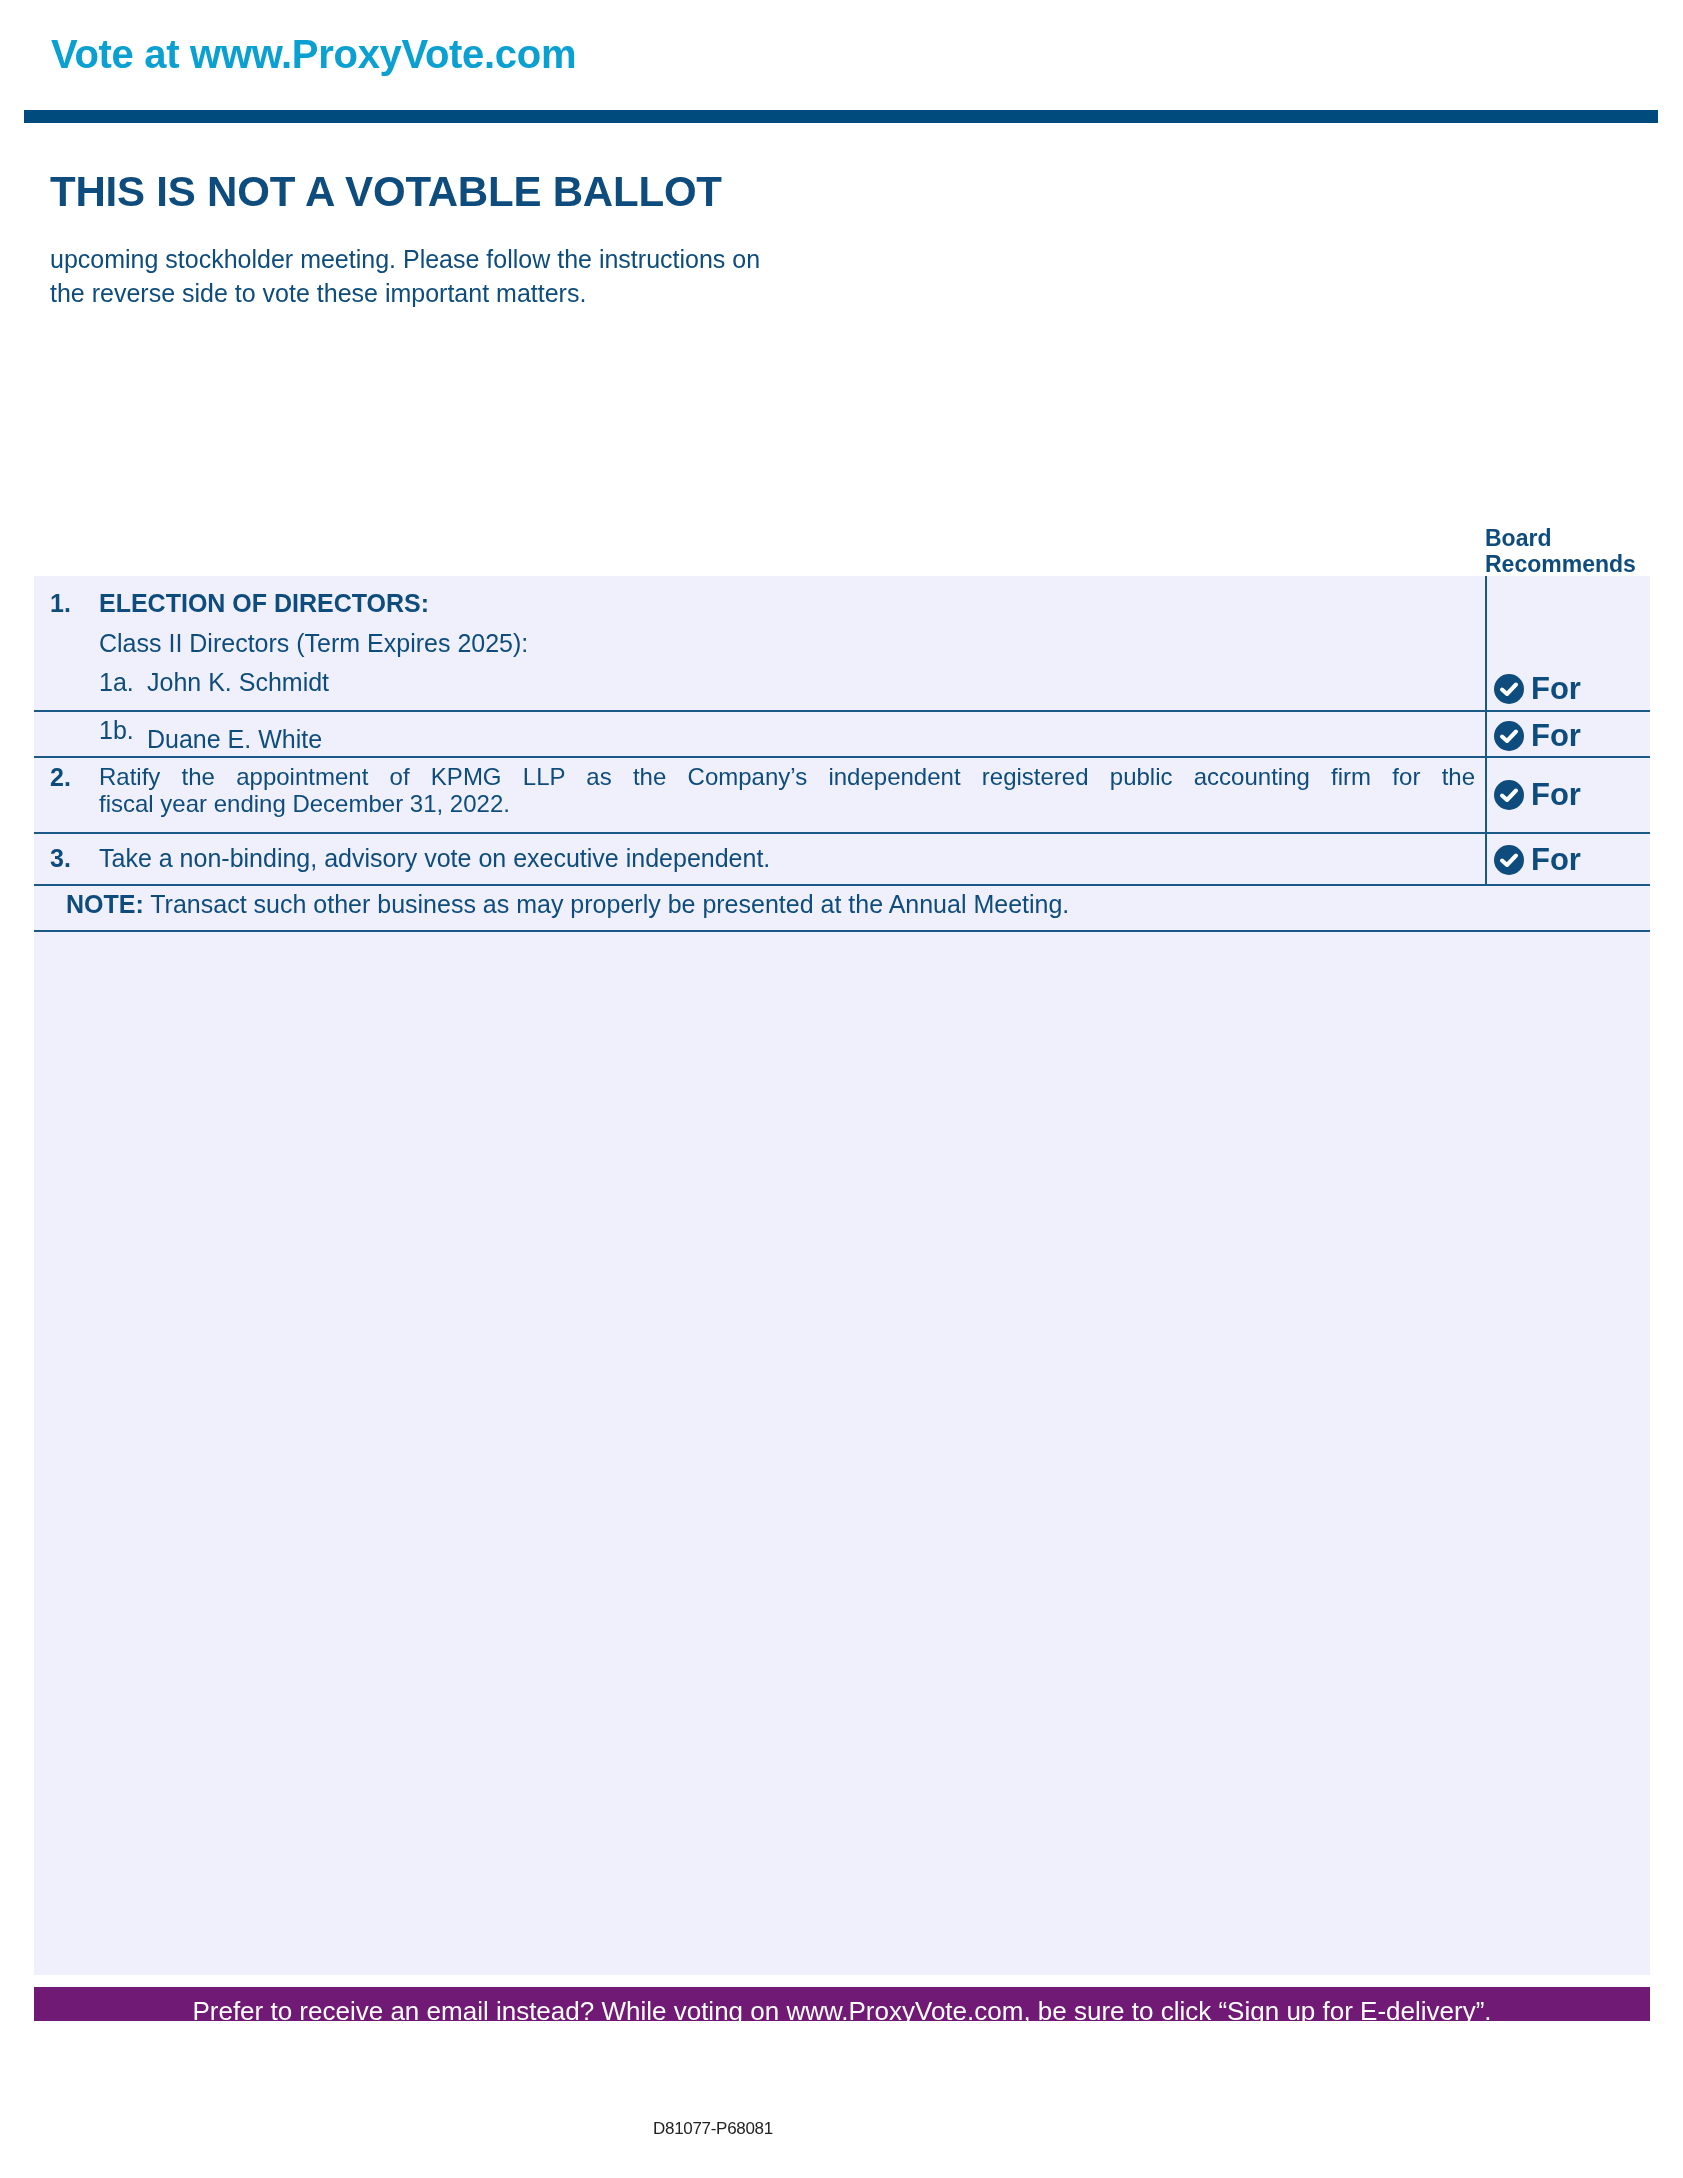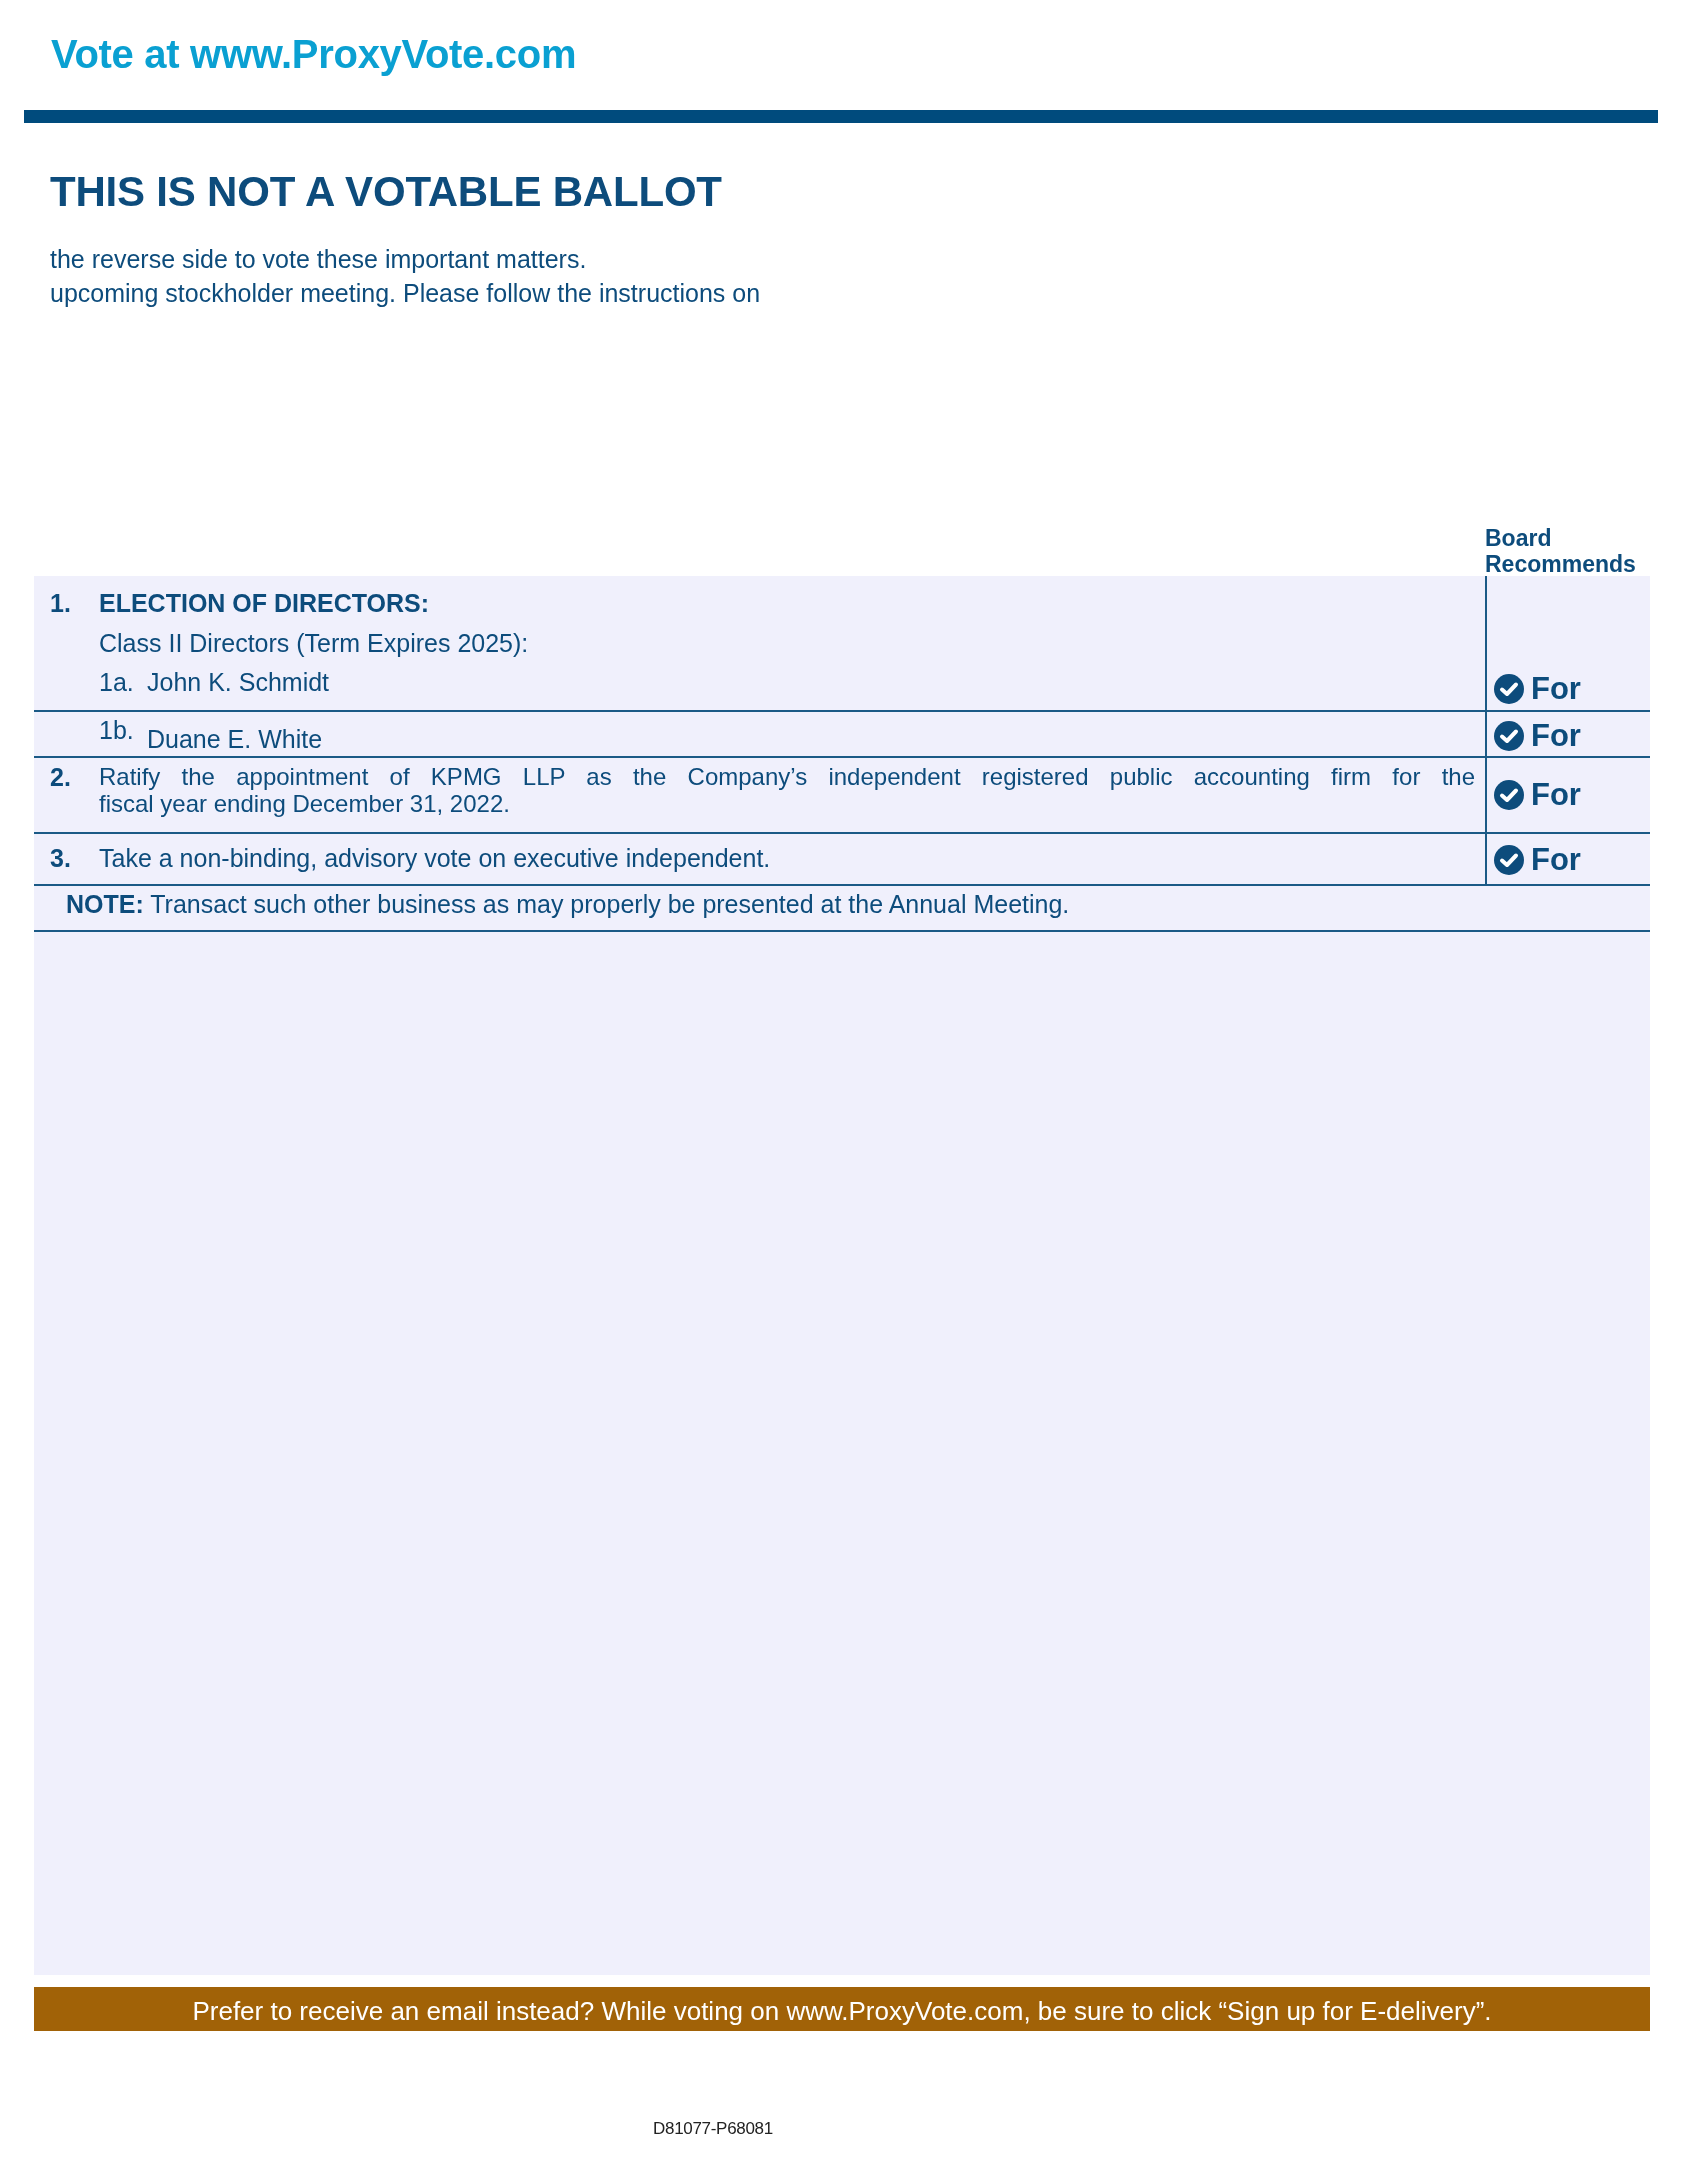--- a/index.html
+++ b/index.html
@@ -47,39 +47,39 @@
     position: absolute; font-size: 25px; color: #0d4c7c; line-height: 30px;
   }
   .num { font-weight: bold; }
   .bold { font-weight: bold; }
   .rec {
     position: absolute; left: 1493px; display: flex; align-items: center;
     font-size: 31px; font-weight: bold; color: #0d4c7c;
   }
   .rec svg { width: 32px; height: 32px; margin-right: 6px; }
   .banner {
-    position: absolute; left: 34px; top: 1987px; width: 1616px; height: 44px;
-    background: #a16207; color: #ffffff; font-size: 26px; line-height: 48px;
+    position: absolute; left: 34px; top: 1987px; width: 1616px; height: 34px;
+    background: #701a75; color: #ffffff; font-size: 26px; line-height: 48px;
     text-align: center;
   }
   .footer-code {
     position: absolute; left: 653px; top: 2119px;
     font-size: 17px; color: #222; letter-spacing: -0.3px;
   }
 </style>
 </head>
 <body>
 
 <div class="top-title">Vote at www.ProxyVote.com</div>
 <div class="top-rule"></div>
 
 <div class="heading">THIS IS NOT A VOTABLE BALLOT</div>
 <div class="intro">
+  <div>upcoming stockholder meeting. Please follow the instructions on</div>
   <div>the reverse side to vote these important matters.</div>
-  <div>upcoming stockholder meeting. Please follow the instructions on</div>
 </div>
 
 <div class="col-label-items">Voting Items</div>
 <div class="col-label-board">
   <div>Board</div>
   <div>Recommends</div>
 </div>
 
 <div class="panel"></div>
 <div class="vdivider"></div>

